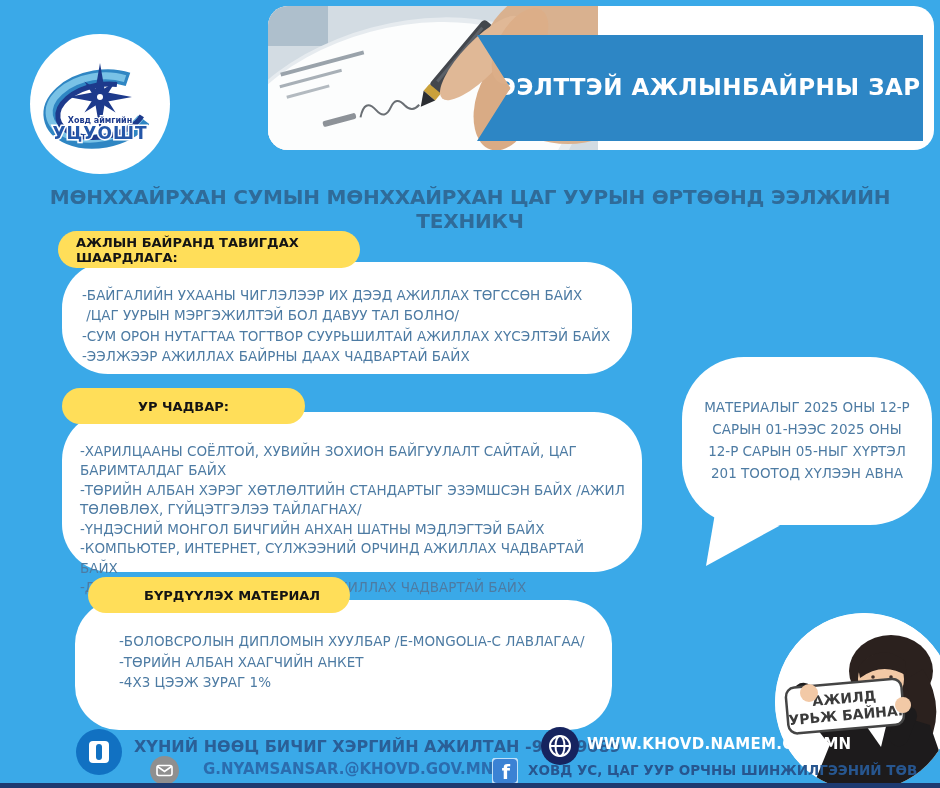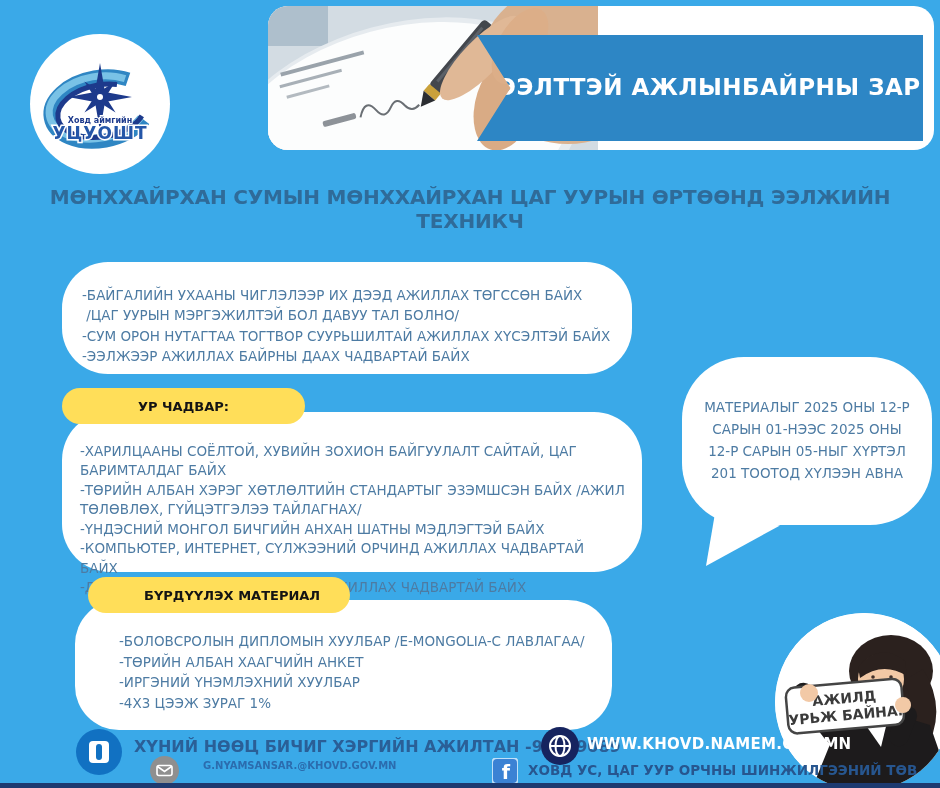--- a/index.html
+++ b/index.html
@@ -47,21 +47,21 @@
 
   
   .photo-circle{left:775px;top:613px;width:178px;height:178px;border-radius:50%;
                 overflow:hidden;background:#fff;z-index:2;}
 
   
   .icon{display:block;}
   .phone-ic{left:76px;top:729px;width:46px;height:46px;z-index:3;}
   .hr-text{left:134px;top:737px;font-size:16px;font-weight:bold;color:#2a5f97;z-index:3;}
   .mail-ic{left:150px;top:756px;width:29px;height:29px;z-index:3;}
-  .email-text{left:203px;top:760px;font-size:10px;font-weight:bold;color:#2b6cae;z-index:3;}
+  .email-text{left:203px;top:760px;font-size:15px;font-weight:bold;color:#2b6cae;z-index:3;}
   .globe-ic{left:541px;top:727px;width:38px;height:38px;z-index:3;}
   .web-text{left:587px;top:735px;font-size:15px;font-weight:bold;color:#ffffff;
             letter-spacing:.3px;z-index:3;}
   .fb-ic{left:492px;top:758px;width:26px;height:26px;z-index:4;}
   .fb-text{left:528px;top:762px;font-size:13.5px;font-weight:bold;color:#27568f;z-index:4;}
   .bottom-strip{left:0;bottom:0;width:100%;height:5px;background:#1d3a70;z-index:5;}
 </style>
 </head>
 <body>
 
@@ -113,20 +113,23 @@
         <polygon transform="rotate(45 71 64)" points="71,42 75,60 93,64 75,68 71,86 67,68 49,64 67,60"></polygon>
       </g>
       <circle cx="71" cy="64" r="3" fill="#ffffff"></circle>
       <text x="71" y="90" text-anchor="middle" font-size="8" font-weight="bold" fill="#1d3a8c" style="paint-order:stroke" stroke="#ffffff" stroke-width="2">Ховд аймгийн</text>
       <text x="71" y="106" text-anchor="middle" font-size="17" font-weight="bold" fill="#2456a8" style="paint-order:stroke" stroke="#ffffff" stroke-width="3" letter-spacing="1">УЦУОШТ</text>
     </svg>
   </div>
 
   <div class="abs title">МӨНХХАЙРХАН СУМЫН МӨНХХАЙРХАН ЦАГ  УУРЫН ӨРТӨӨНД ЭЭЛЖИЙН ТЕХНИКЧ</div>
 
+  <div class="abs pill pill1">
+    <span>АЖЛЫН БАЙРАНД ТАВИГДАХ ШААРДЛАГА:</span>
+  </div>
   <div class="abs bubble bubble1">
       <div class="line">-БАЙГАЛИЙН УХААНЫ ЧИГЛЭЛЭЭР ИХ ДЭЭД АЖИЛЛАХ ТӨГССӨН БАЙХ</div>
       <div class="line"> /ЦАГ УУРЫН МЭРГЭЖИЛТЭЙ БОЛ ДАВУУ ТАЛ БОЛНО/</div>
       <div class="line">-СУМ ОРОН НУТАГТАА ТОГТВОР СУУРЬШИЛТАЙ АЖИЛЛАХ ХҮСЭЛТЭЙ БАЙХ</div>
       <div class="line">-ЭЭЛЖЭЭР АЖИЛЛАХ БАЙРНЫ ДААХ ЧАДВАРТАЙ БАЙХ</div>
     </div>
 
   <div class="abs pill pill2">
     <span>УР ЧАДВАР:</span>
   </div>
@@ -137,21 +140,20 @@
       <div class="line">-КОМПЬЮТЕР, ИНТЕРНЕТ, СҮЛЖЭЭНИЙ ОРЧИНД АЖИЛЛАХ ЧАДВАРТАЙ БАЙХ</div>
       <div class="line">-ДҮН ШИНЖИЛГЭЭ ХИЙХ, БАГААР АЖИЛЛАХ ЧАДВАРТАЙ БАЙХ</div>
     </div>
 
   <div class="abs pill pill3">
     <span>БҮРДҮҮЛЭХ МАТЕРИАЛ</span>
   </div>
   <div class="abs bubble bubble3">
       <div class="line">-БОЛОВСРОЛЫН ДИПЛОМЫН ХУУЛБАР /E-MONGOLIA-С ЛАВЛАГАА/</div>
       <div class="line">-ТӨРИЙН АЛБАН ХААГЧИЙН АНКЕТ</div>
-      <div class="line">-ИРГЭНИЙ ҮНЭМЛЭХНИЙ ХУУЛБАР</div>
       <div class="line">-4Х3 ЦЭЭЖ ЗУРАГ 1%</div>
     </div>
 
   <div class="abs deadline">
     <span>МАТЕРИАЛЫГ 2025 ОНЫ 12-Р САРЫН 01-НЭЭС 2025 ОНЫ 12-Р САРЫН 05-НЫГ ХҮРТЭЛ 201 ТООТОД ХҮЛЭЭН АВНА</span>
   </div>
   <div class="abs deadline-tail"></div>
 
   <div class="abs photo-circle">
     <svg width="178" height="178" viewBox="0 0 178 178">

